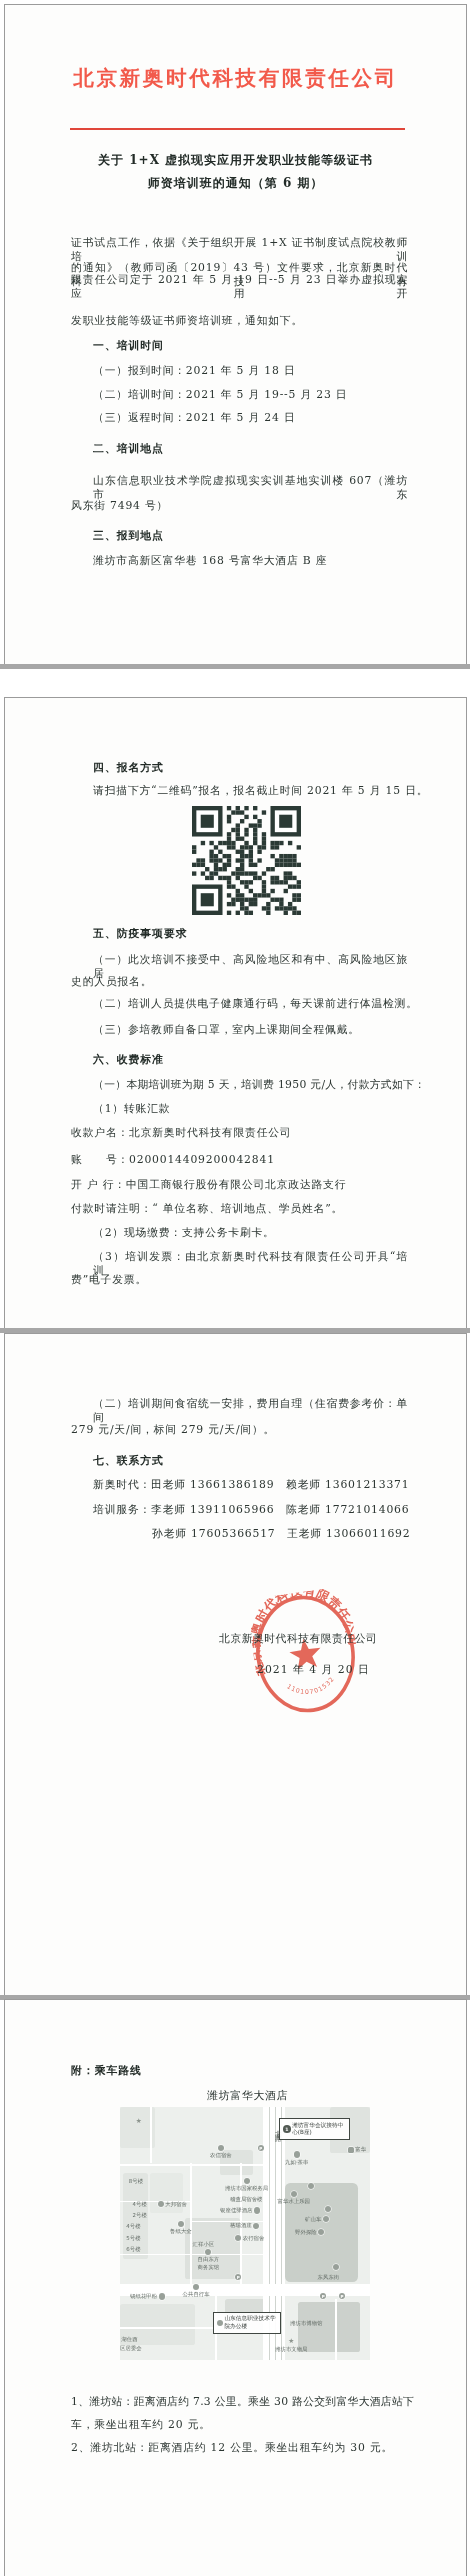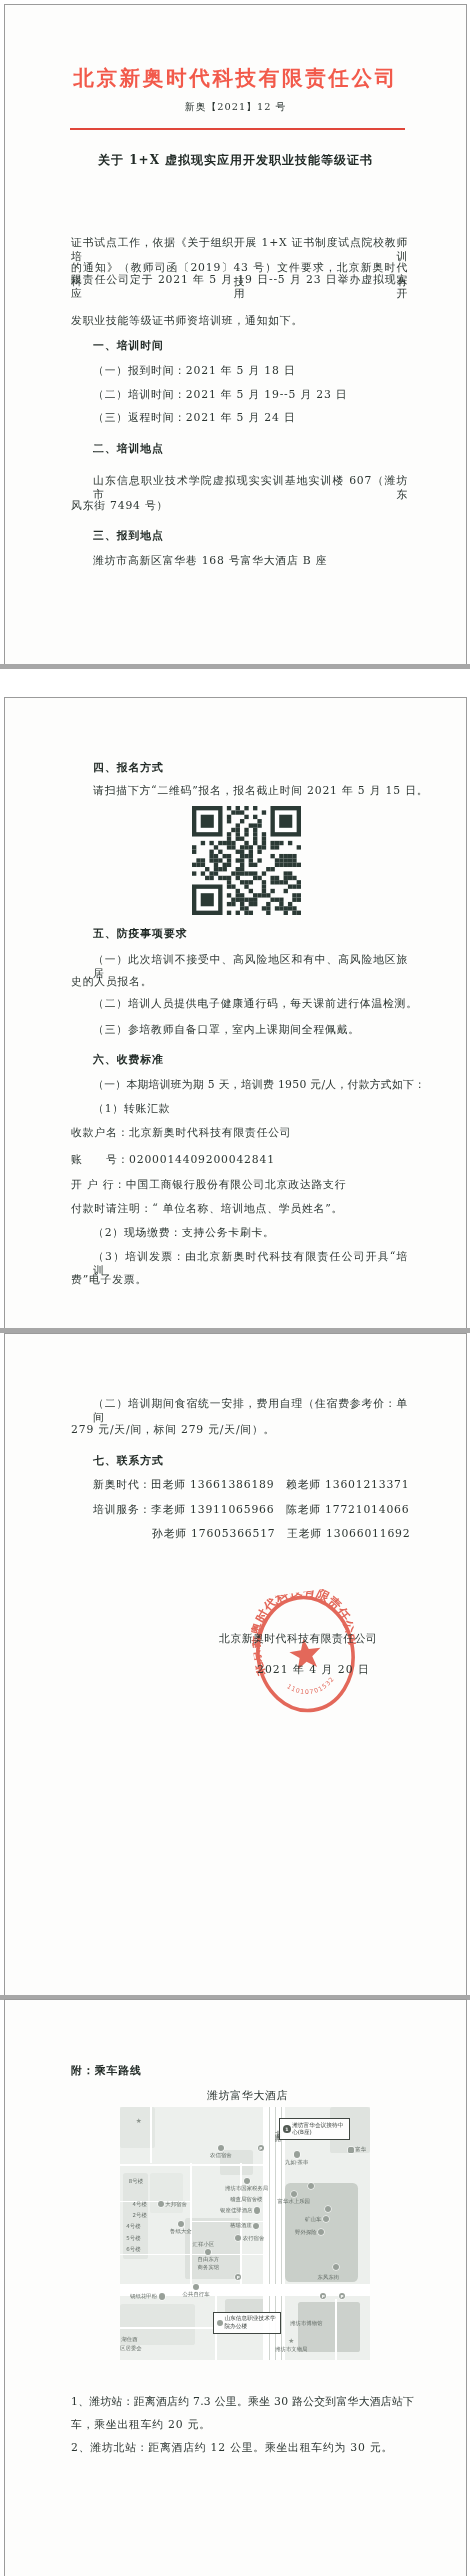--- a/index.html
+++ b/index.html
@@ -48,23 +48,23 @@
   .micon-star{background:transparent;box-shadow:none;color:#8d958e;font-size:6.7px;width:7.2px;height:7.2px;}
   .micon-bus{border-radius:1.5px;}
 </style>
 </head>
 <body>
 
 <div class="doc">
 
   <div class="page" id="page1">
     <div class="ln ctr company" style="top:61px">北京新奥时代科技有限责任公司</div>
-    <div class="ln ctr docnum" style="top:95px">新奥【2021】12 号</div>
     <div class="divider" style="top:123px;left:65px;width:335px"></div>
     <div class="ln ctr title" style="top:149px">关于 1+X 虚拟现实应用开发职业技能等级证书</div>
+    <div class="ln ctr title" style="top:172px">师资培训班的通知（第 6 期）</div>
     <div class="ln j" style="top:231px;left:66px;width:337px">证书试点工作，依据《关于组织开展 1+X 证书制度试点院校教师培训</div>
     <div class="ln j" style="top:256px;left:66px;width:337px">的通知》（教师司函〔2019〕43 号）文件要求，北京新奥时代科技有</div>
     <div class="ln j" style="top:268px;left:66px;width:337px">限责任公司定于 2021 年 5 月 19 日--5 月 23 日举办虚拟现实应用开</div>
     <div class="ln" style="top:309px;left:66px">发职业技能等级证书师资培训班，通知如下。</div>
     <div class="ln hd" style="top:334px;left:88px">一、培训时间</div>
     <div class="ln" style="top:359px;left:88px">（一）报到时间：2021 年 5 月 18 日</div>
     <div class="ln" style="top:383px;left:88px">（二）培训时间：2021 年 5 月 19--5 月 23 日</div>
     <div class="ln" style="top:406px;left:88px">（三）返程时间：2021 年 5 月 24 日</div>
     <div class="ln hd" style="top:437px;left:88px">二、培训地点</div>
     <div class="ln j" style="top:469px;left:88px;width:315px">山东信息职业技术学院虚拟现实实训基地实训楼 607（潍坊市东</div>

